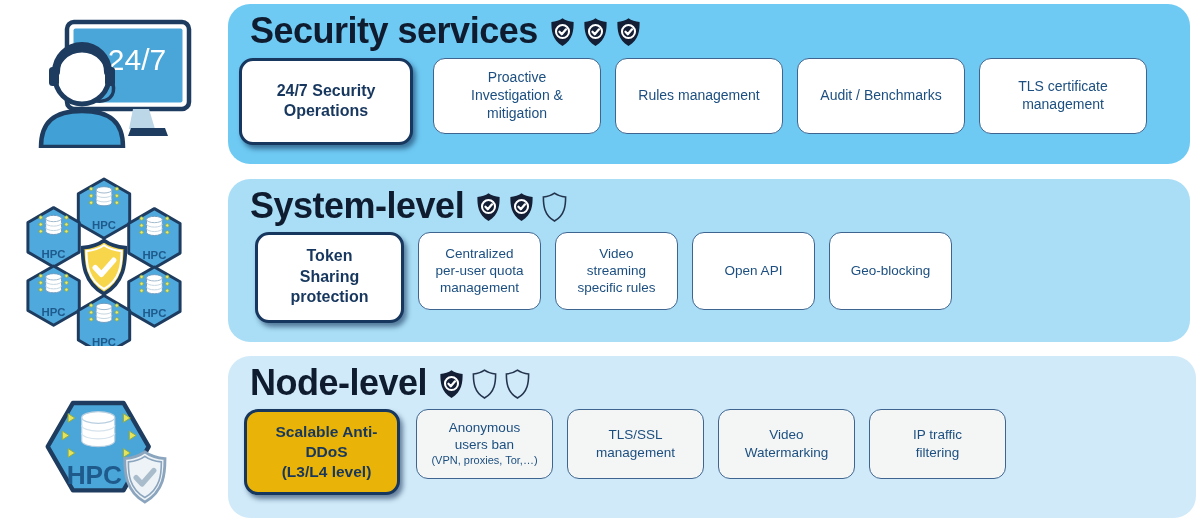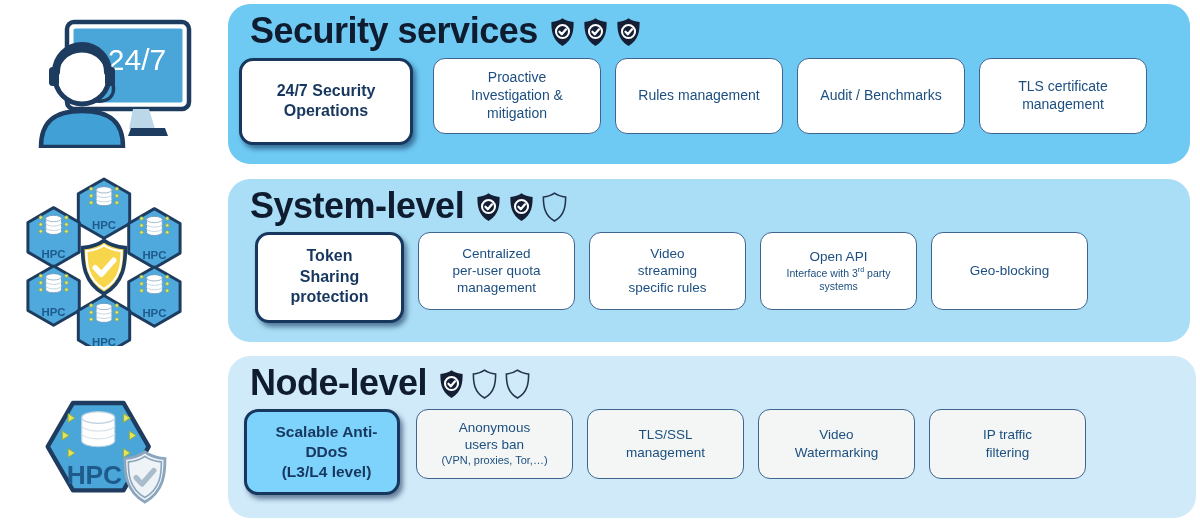--- a/index.html
+++ b/index.html
@@ -37,25 +37,25 @@
     border:3.5px solid #17375e; border-radius:14px;
     box-shadow:3px 4px 5px rgba(14,40,80,0.55);
     font-weight:bold; color:#17375e; background:#ffffff;
   }
   .card-sub { font-size:10.5px; line-height:1.25; margin-top:1px; }
   .card-sub sup { font-size:0.68em; }
 
   .band-0 .card { width:168px; min-height:76px; font-size:14px; }
   .band-0 .card.emph { width:174px; min-height:87px; font-size:16px; margin-right:6px; }
 
-  .band-1 .card { width:157px; min-height:78px; font-size:13.5px; }
+  .band-1 .card { width:123px; min-height:78px; font-size:13.5px; }
   .band-1 .card.emph { width:149px; min-height:91px; font-size:16px; }
 
-  .band-2 .card { width:157px; min-height:70px; font-size:13.5px; background:#f4f6f5; }
-  .band-2 .card.emph { width:156px; min-height:86px; font-size:15.5px; background:#7dd3fc; margin-right:2px;padding-left:14px; }
+  .band-2 .card { width:137px; min-height:70px; font-size:13.5px; background:#f4f6f5; }
+  .band-2 .card.emph { width:156px; min-height:86px; font-size:15.5px; background:#eab308; margin-right:2px;padding-left:14px; }
   .band-2 .card .card-sub { font-size:11px; }
 </style>
 </head>
 <body>
 
 <div class="stage">
 
   <div class="icon-wrap" style="left:35px; top:16px; width:160px; height:132px;">
     <svg width="160" height="132" viewBox="0 0 160 132">
 
@@ -224,21 +224,20 @@
 per-user quota
 management</div>
           </div>
           <div class="card">
             <div class="card-title">Video
 streaming
 specific rules</div>
           </div>
           <div class="card">
             <div class="card-title">Open API</div>
-            <div class="card-sub"><span>Interface with 3</span><sup>rd</sup><span> party systems</span></div>
           </div>
           <div class="card">
             <div class="card-title">Geo-blocking</div>
           </div>
         </div>
       </section>
       <section class="band band-2" style="background: rgb(208, 234, 249);">
         <div class="band-head">
           <h2 class="band-title">Node-level</h2>
           <span class="shields">

